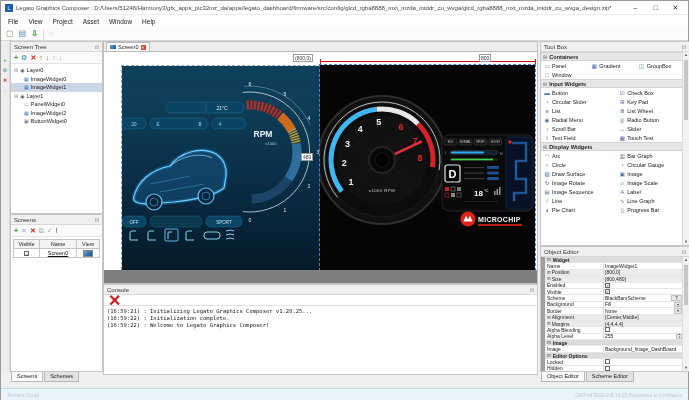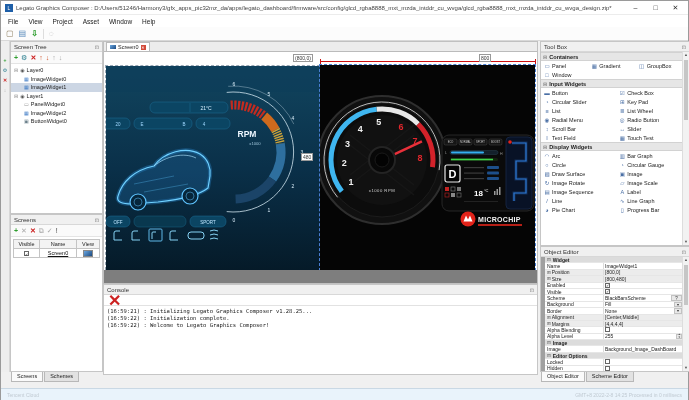--- a/index.html
+++ b/index.html
@@ -63,21 +63,21 @@
   .carea{position:absolute;left:0;top:10px;width:433px;height:231px;background:#fff;overflow:hidden;}
   .mk{position:absolute;font-size:5px;line-height:6px;border:1px solid #999;background:#fff;color:#333;padding:0 1px;z-index:6;}
   .mk-pos{left:189px;top:2px;}
   .mk-wid{left:375px;top:2px;}
   .mk-hgt{left:197px;top:101px;}
   .redline{position:absolute;left:216px;top:9px;width:216px;height:1px;background:#cc1111;z-index:5;}
   .redline:before,.redline:after{content:"";position:absolute;top:-2px;height:5px;border-left:1px solid #cc1111;}
   .redline:before{left:0}.redline:after{right:0}
   .design{position:absolute;left:1px;top:13px;width:433px;height:205px;}
   .dash{position:absolute;top:0;width:215px;height:205px;}
-  .dash-left{left:0;border-top:1px dashed #9aa8b5;border-left:1px dashed #9aa8b5;}
+  .dash-left{left:16px;border-top:1px dashed #9aa8b5;border-left:1px dashed #9aa8b5;}
   .dash-right{left:215px;outline:1px dashed #4a7fd4;}
   .cgray{position:absolute;left:0;top:218px;width:433px;height:13px;background:#7e7e7e;}
 
   
   .console{left:102px;top:283px;width:435px;height:91px;}
   .con-tools{height:11px;border-bottom:1px solid #e2e2e2;display:flex;align-items:center;padding-left:4px;background:#fff;}
   .logs{padding:2px 3px;font-family:"DejaVu Sans Mono",monospace;font-size:5.5px;line-height:7px;color:#222;}
 
   
   .toolbox{left:539px;top:40px;width:150px;height:205px;}

